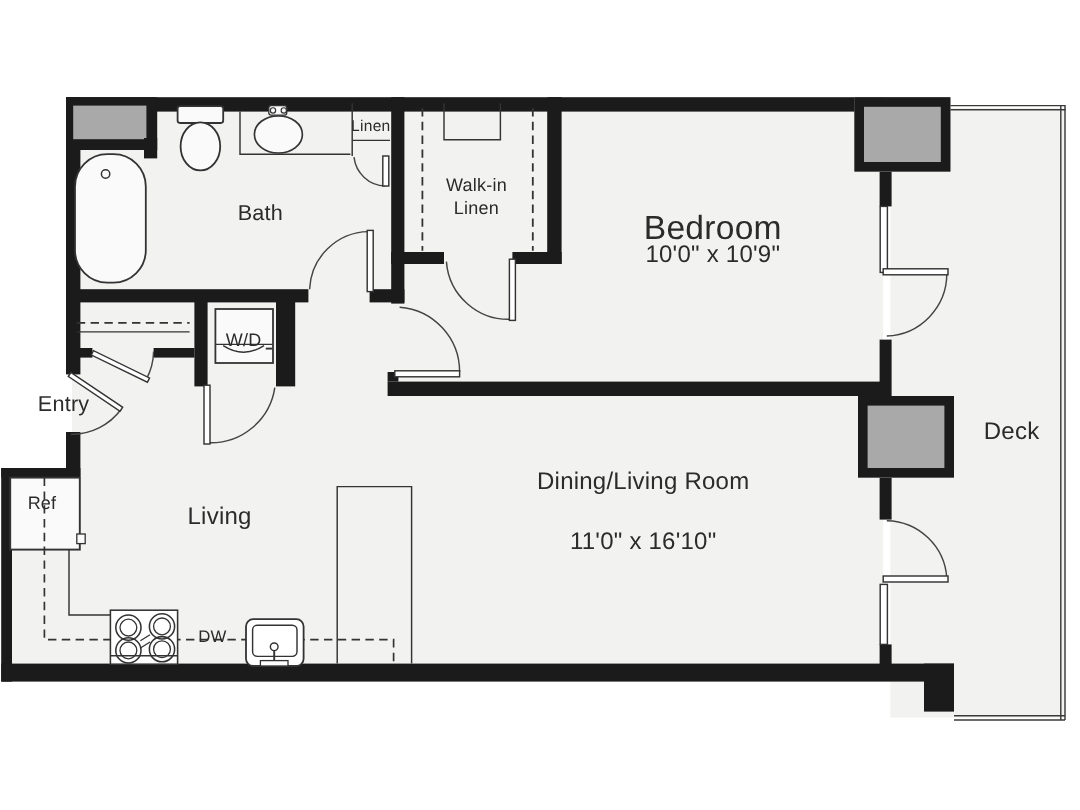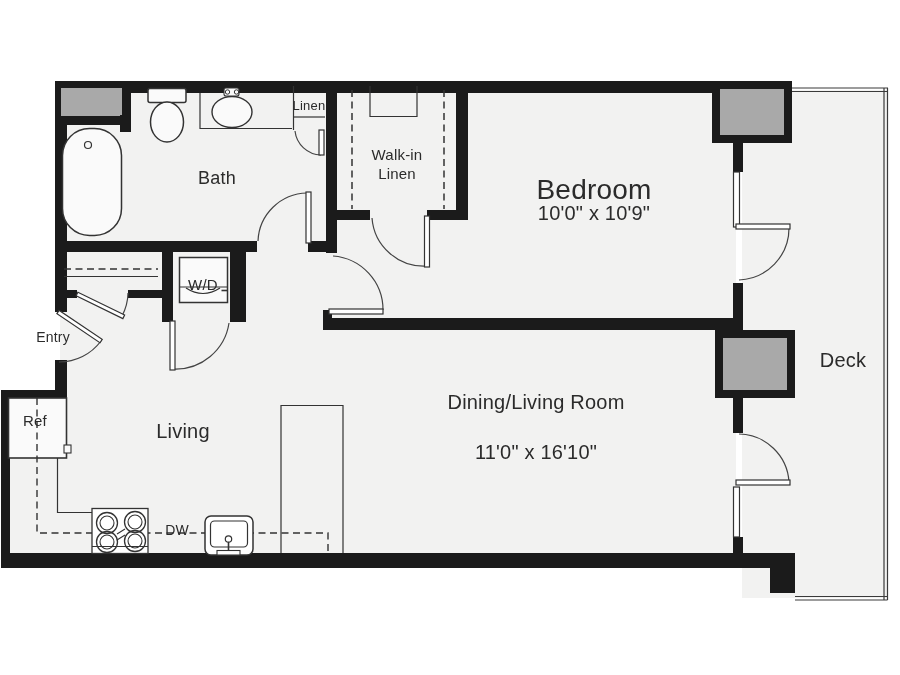--- a/index.html
+++ b/index.html
@@ -173,21 +173,21 @@
 
   <span class="lbl" style="left:217px;top:178px;font-size:18px;">Bath</span>
   <span class="lbl" style="left:309px;top:105px;font-size:13px;">Linen</span>
   <div class="lbl center" style="left:397px;top:164px;font-size:15px;line-height:19px;">
     <span>Walk-in</span><br>
     <span>Linen</span>
   </div>
   <span class="lbl" style="left:594px;top:190px;font-size:28px;">Bedroom</span>
   <span class="lbl" style="left:594px;top:213px;font-size:20px;">10'0" x 10'9"</span>
   <span class="lbl" style="left:203px;top:284px;font-size:15px;">W/D</span>
-  <span class="lbl" style="left:53px;top:337px;font-size:14px;">Entry</span>
+  <span class="lbl" style="left:53px;top:337px;font-size:18px;">Entry</span>
   <span class="lbl" style="left:35px;top:420px;font-size:15px;">Ref</span>
   <span class="lbl" style="left:183px;top:431px;font-size:20px;">Living</span>
   <span class="lbl" style="left:536px;top:402px;font-size:20px;">Dining/Living Room</span>
   <span class="lbl" style="left:536px;top:452px;font-size:20px;">11'0" x 16'10"</span>
   <span class="lbl" style="left:177px;top:530px;font-size:14px;">DW</span>
   <span class="lbl" style="left:843px;top:360px;font-size:20px;">Deck</span>
 
 </div>
 
 </body></html>

